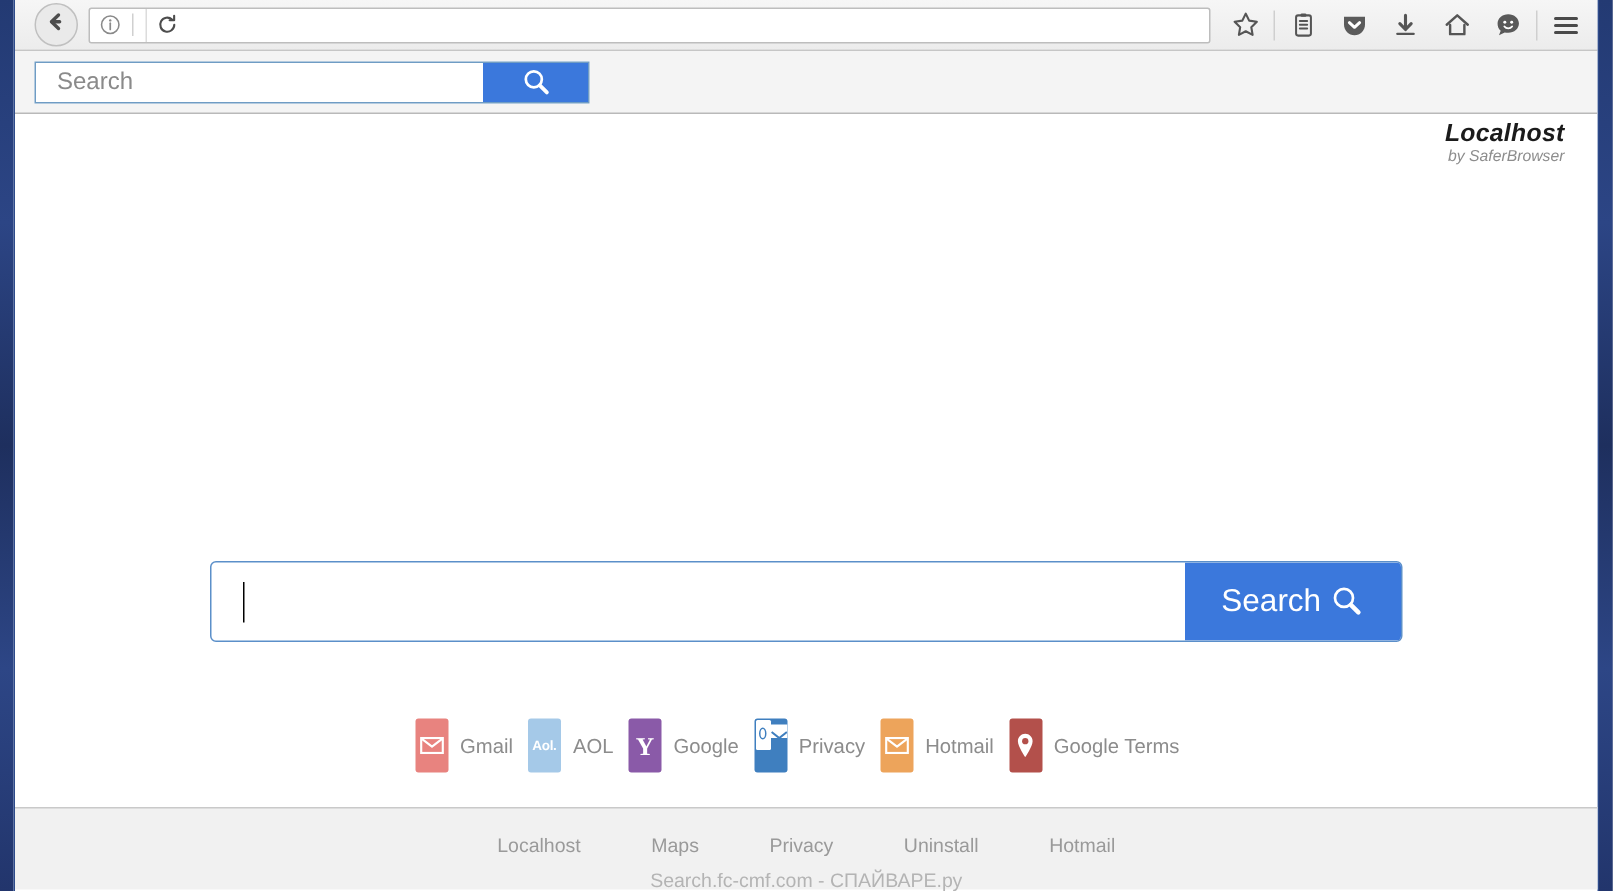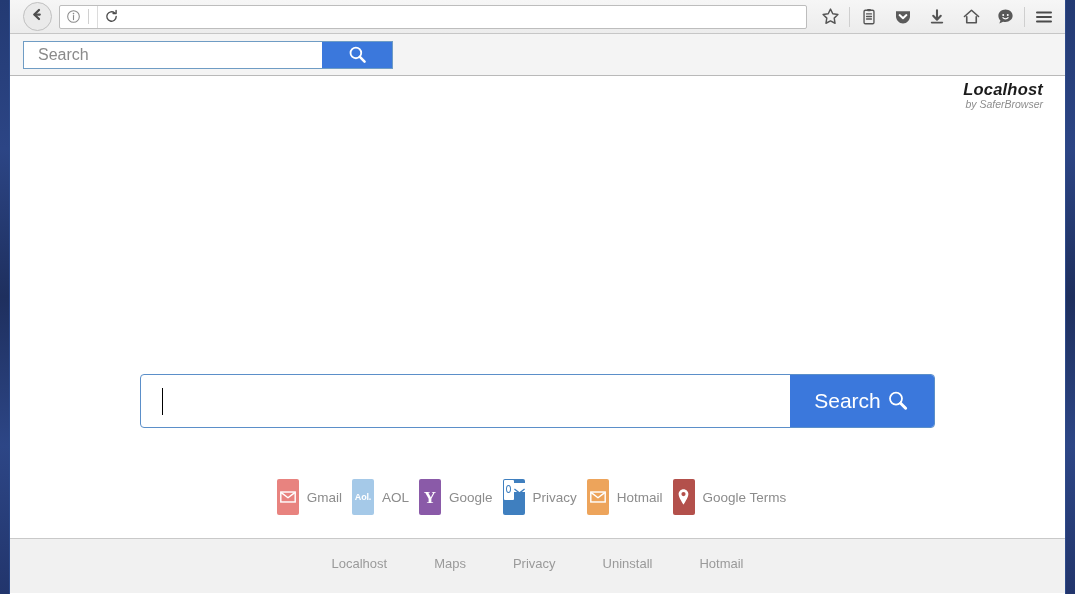--- a/index.html
+++ b/index.html
@@ -495,16 +495,17 @@
     </div>
 
     <div class="footer">
       <div class="footer-links">
         <a>Localhost</a>
         <a>Maps</a>
         <a>Privacy</a>
         <a>Uninstall</a>
         <a>Hotmail</a>
       </div>
+      <div class="watermark">Search.fc-cmf.com - СПАЙВАРЕ.ру</div>
     </div>
 
   </div>
 </div>
 
 </body></html>

